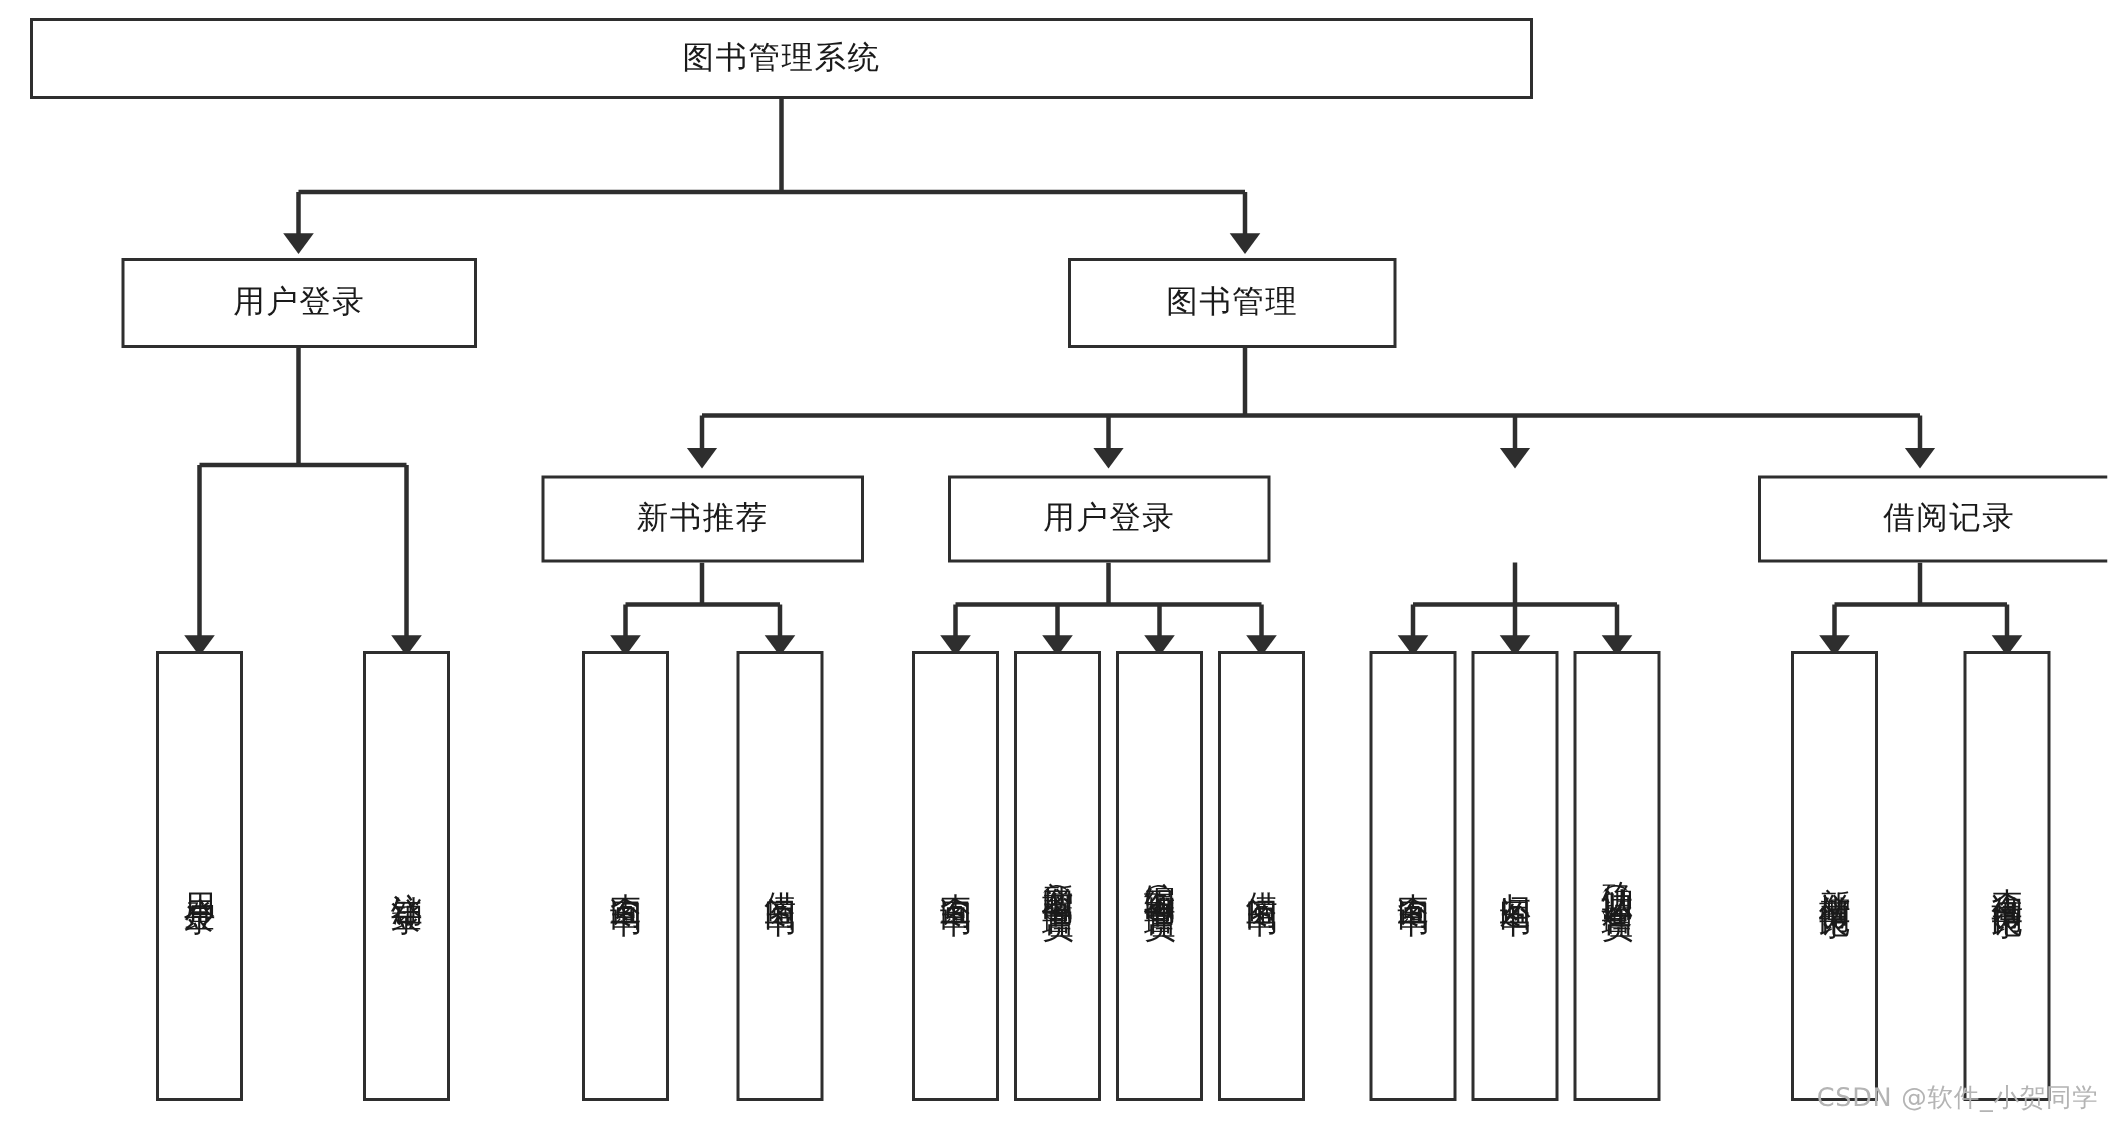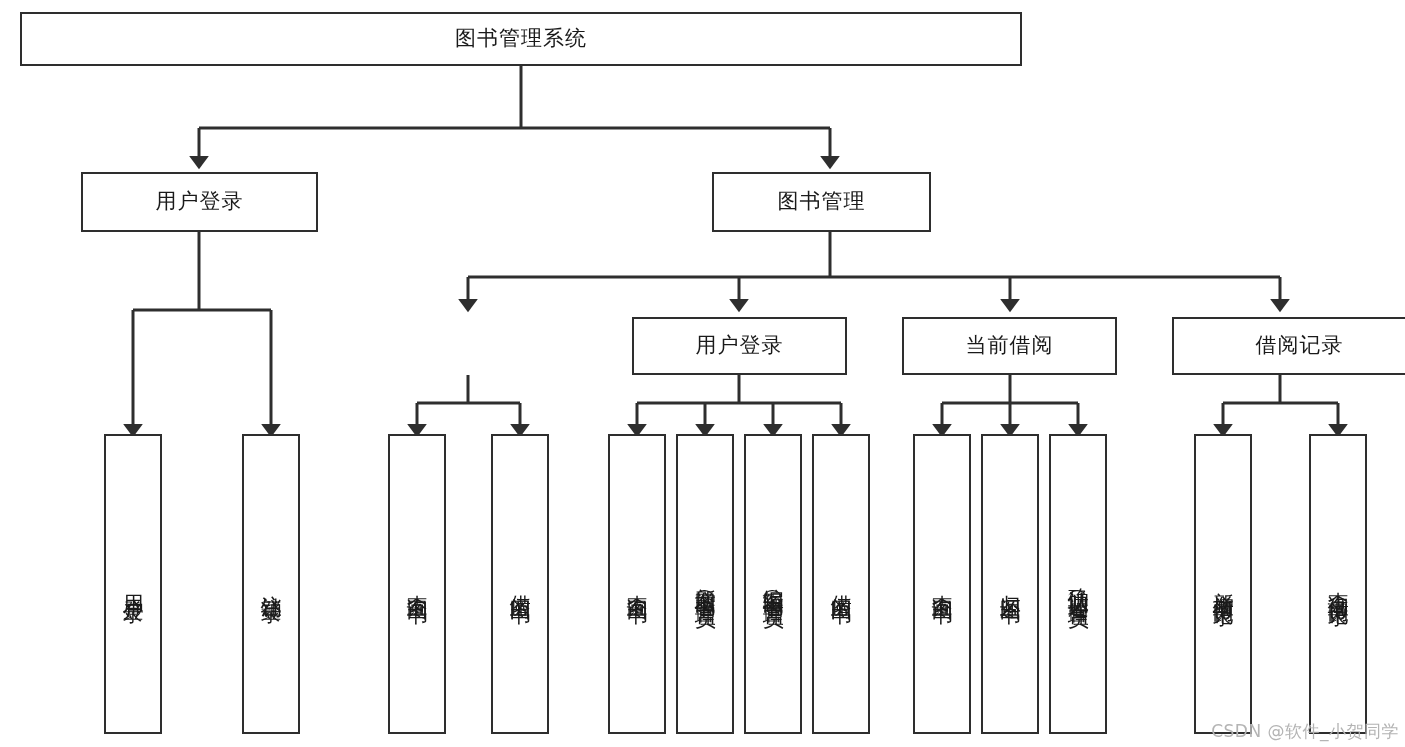--- a/index.html
+++ b/index.html
@@ -127,25 +127,25 @@
     <span>图书管理系统</span>
   </div>
 
   <div class="node node-horizontal" style="left:81px; top:172px; width:237px; height:60px;">
     <span>用户登录</span>
   </div>
   <div class="node node-horizontal" style="left:712px; top:172px; width:219px; height:60px;">
     <span>图书管理</span>
   </div>
 
+  <div class="node node-horizontal" style="left:361px; top:317px; width:215px; height:58px;">
+    <span>新书推荐</span>
+  </div>
   <div class="node node-horizontal" style="left:632px; top:317px; width:215px; height:58px;">
     <span>用户登录</span>
-  </div>
-  <div class="node node-horizontal" style="left:902px; top:317px; width:215px; height:58px;">
-    <span>当前借阅</span>
   </div>
   <div class="node node-horizontal" style="left:1172px; top:317px; width:255px; height:58px;">
     <span>借阅记录</span>
   </div>
 
   <div class="node node-vertical" style="left:104px; top:434px; width:58px; height:300px;">
     <span class="vlabel">用户登录</span>
   </div>
   <div class="node node-vertical" style="left:242px; top:434px; width:58px; height:300px;">
     <span class="vlabel">注销登录</span>

